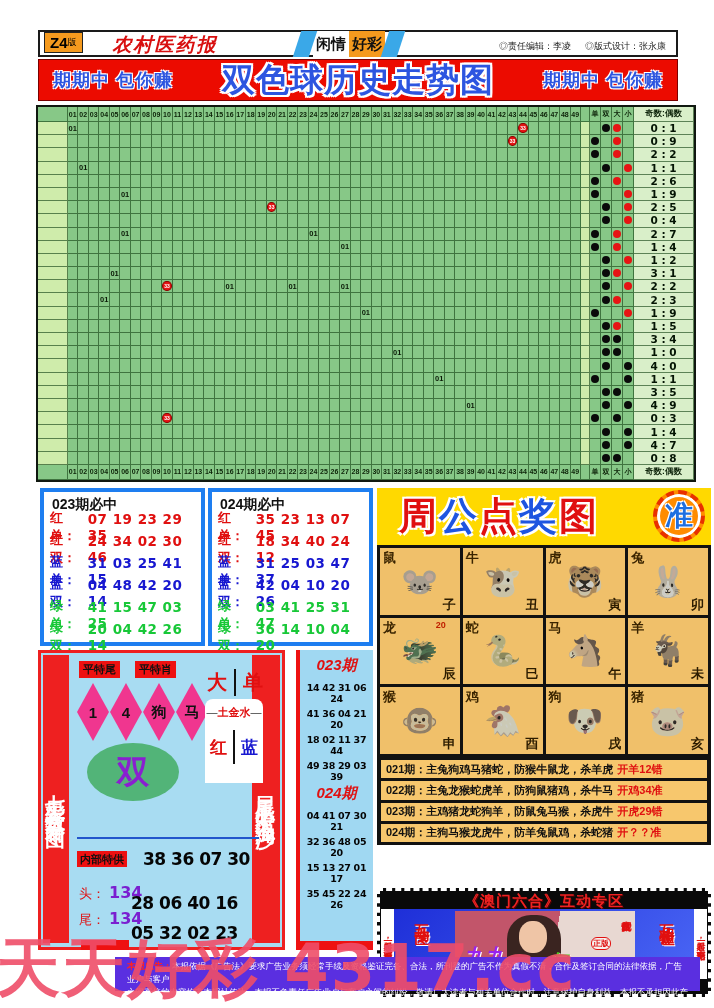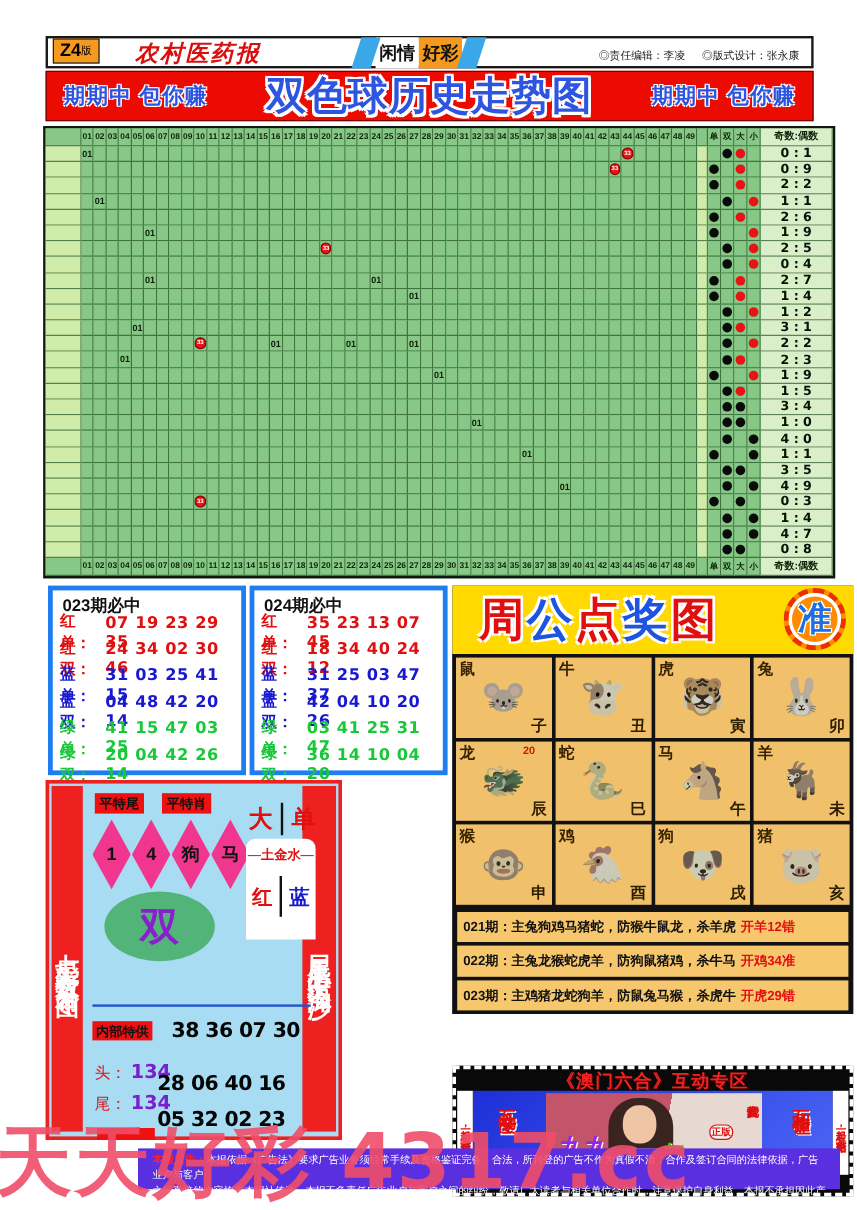--- a/index.html
+++ b/index.html
@@ -2002,20 +2002,24 @@
           <span class="res">开羊12错</span>
         </div>
         <div class="tip">
           <span>022期：主兔龙猴蛇虎羊，防狗鼠猪鸡，杀牛马</span>
           <span class="res">开鸡34准</span>
         </div>
         <div class="tip">
           <span>023期：主鸡猪龙蛇狗羊，防鼠兔马猴，杀虎牛</span>
           <span class="res">开虎29错</span>
         </div>
+        <div class="tip">
+          <span>024期：主狗马猴龙虎牛，防羊兔鼠鸡，杀蛇猪</span>
+          <span class="res">开？？准</span>
+        </div>
       </div>
   </div>
 
   <div class="qx">
     <div class="vstrip strip-l">七星彩合数分布图</div>
     <div class="vstrip strip-r">尾尾必中大浪淘沙</div>
     <div class="qx-mid">
       <div class="tagbox" style="left:8px;">平特尾</div>
       <div class="tagbox" style="left:64px;">平特肖</div>
       <div id="diamond-row">
@@ -2044,20 +2048,32 @@
       <div class="neibu">内部特供</div>
       <div class="bignum" style="left:72px; top:194px;">38 36 07 30</div>
       <div class="tw" style="left:8px; top:228px;"><span>头：</span><b>134</b></div>
       <div class="tw" style="left:8px; top:254px;"><span>尾：</span><b>134</b></div>
       <div class="bignum" style="left:60px; top:238px;">28 06 40 16</div>
       <div class="bignum" style="left:60px; top:268px;">05 32 02 23</div>
     </div>
     <div class="corner-red" style="left:40px; bottom:-3px; width:48px; height:10px;"></div>
   </div>
 
+  <div class="periods" id="periods-col">
+      <div class="ptitle">023期</div>
+      <div class="prow">14 42 31 06 24</div>
+      <div class="prow">41 36 04 21 20</div>
+      <div class="prow">18 02 11 37 44</div>
+      <div class="prow">49 38 29 03 39</div>
+      <div class="ptitle">024期</div>
+      <div class="prow">04 41 07 30 21</div>
+      <div class="prow">32 36 48 05 20</div>
+      <div class="prow">15 13 27 01 17</div>
+      <div class="prow">35 45 22 24 26</div>
+    </div>
 
   <div class="macau">
     <div class="macau-title">《澳门六合》互动专区</div>
     <div class="macau-panel"></div>
     <div class="mstrip l">一起看，更精彩！</div>
     <div class="mstrip r">一起看，更精彩！</div>
     <div class="mvert l">互动专区</div>
     <div class="mvert r">互相验证</div>
     <div class="photo">
       <div class="hair"></div>

